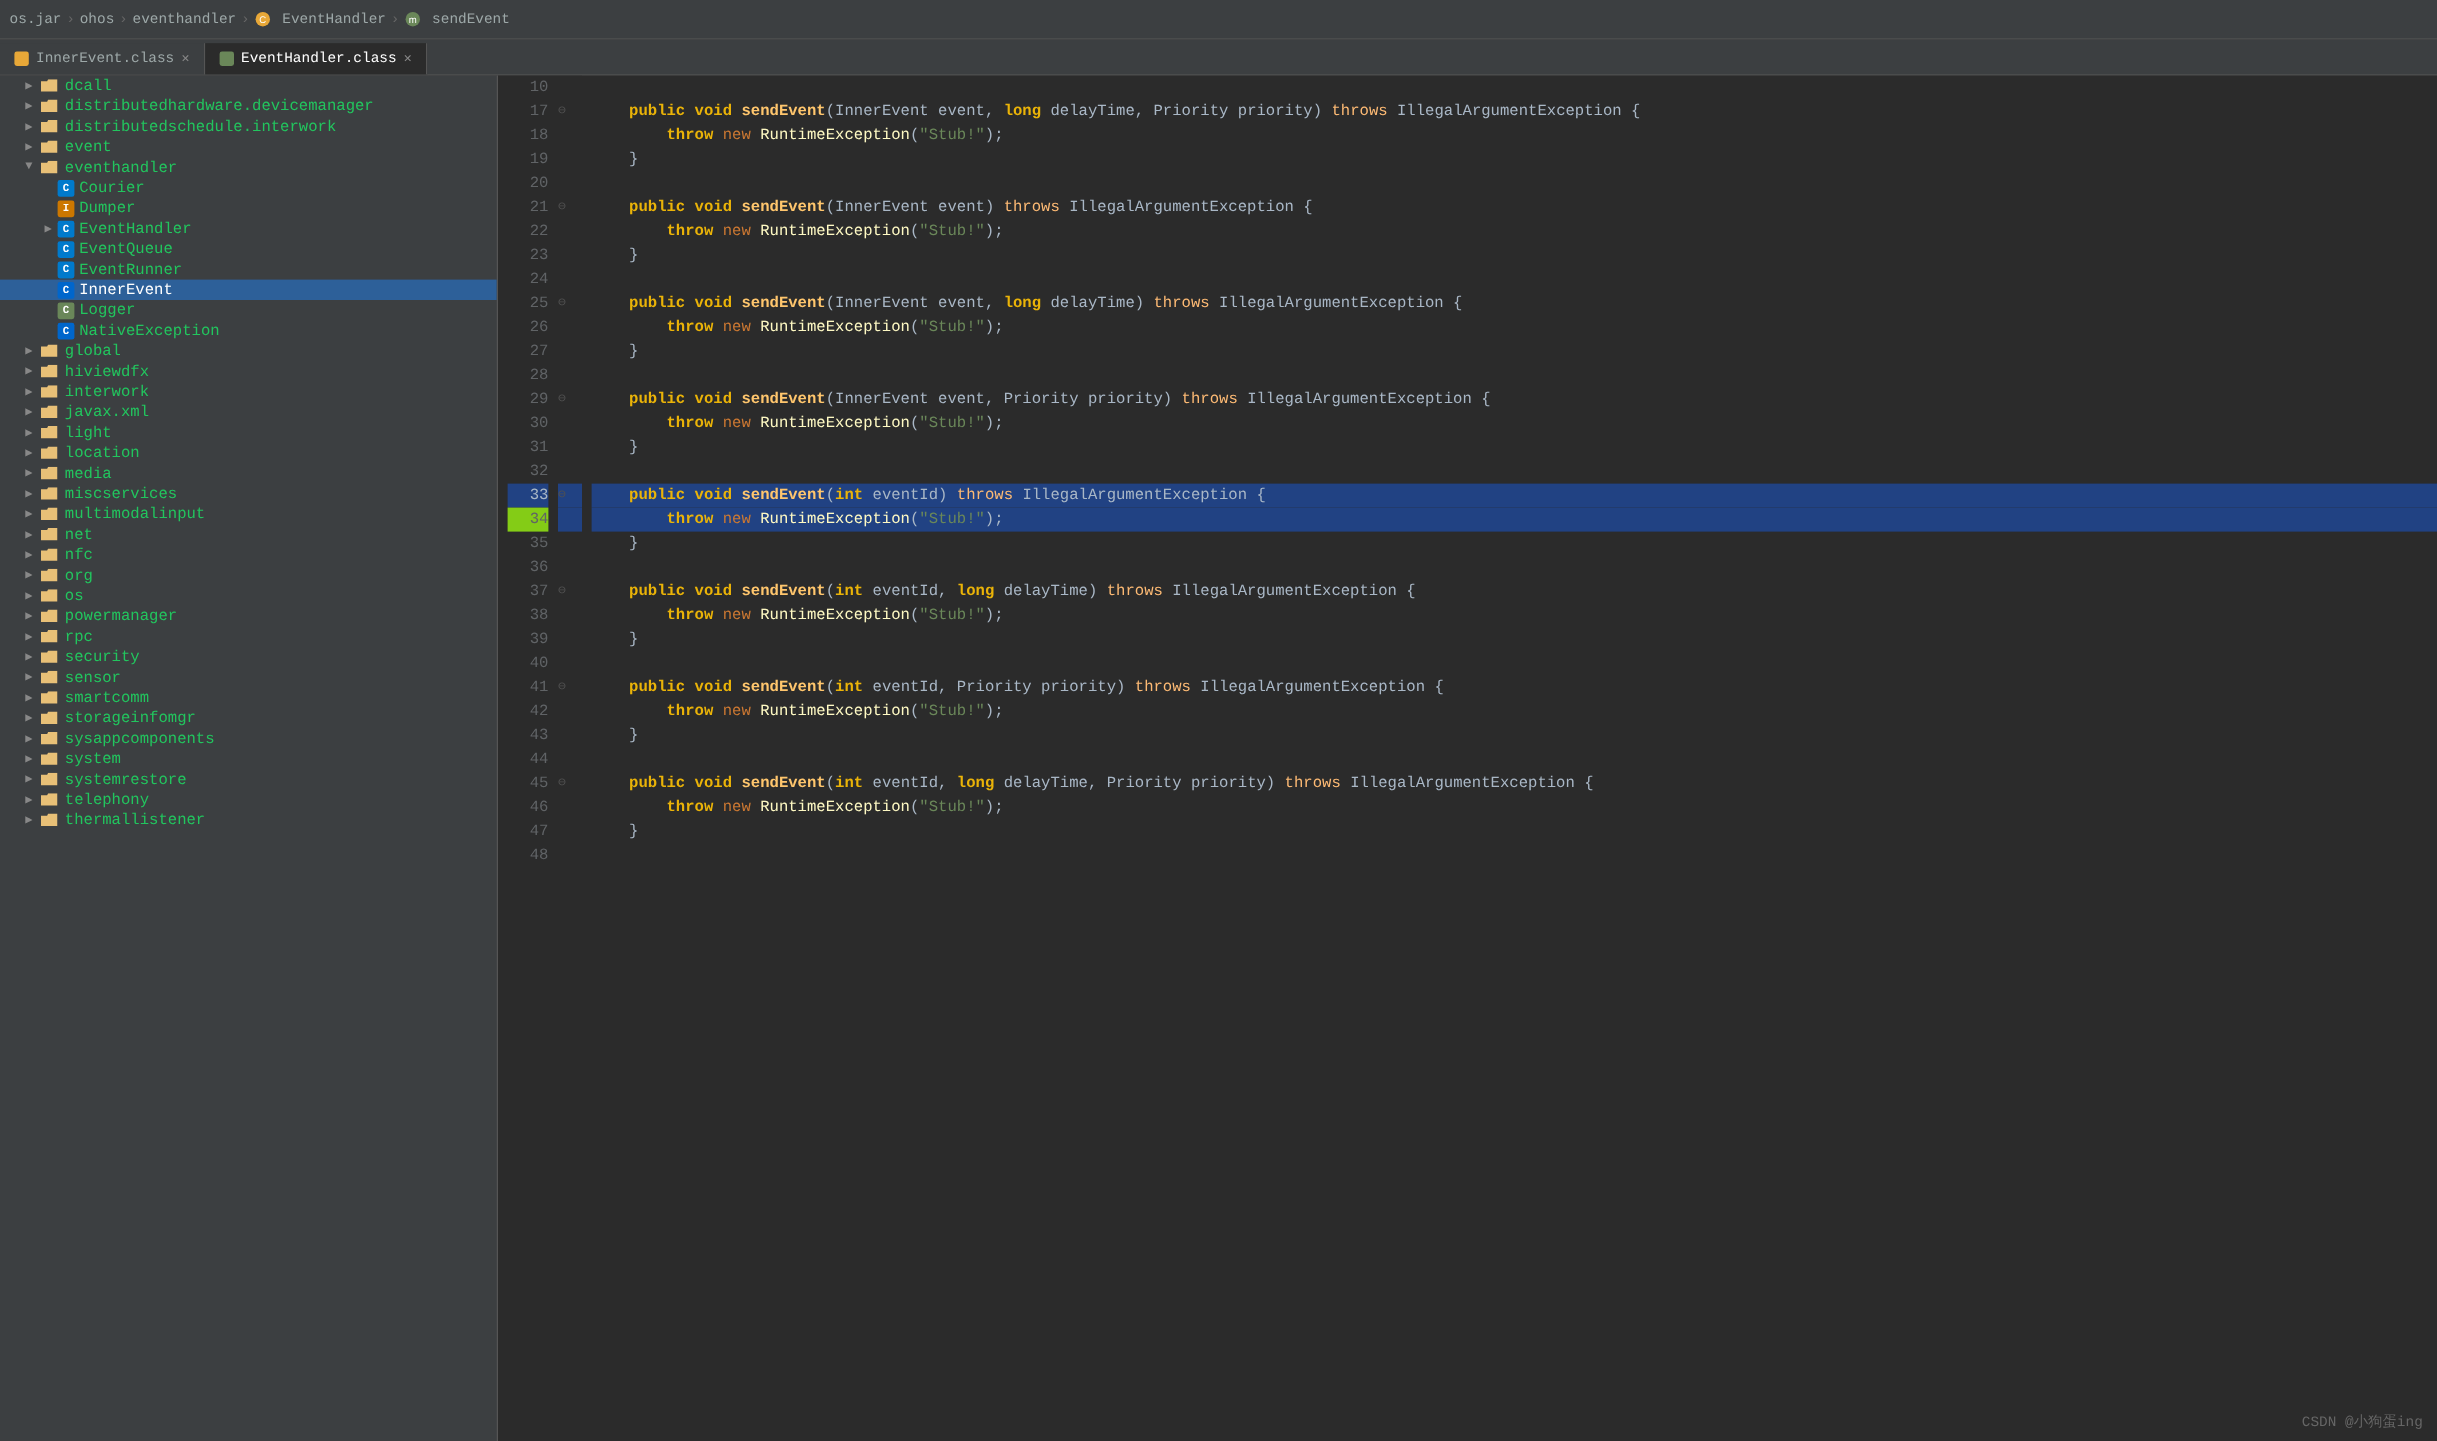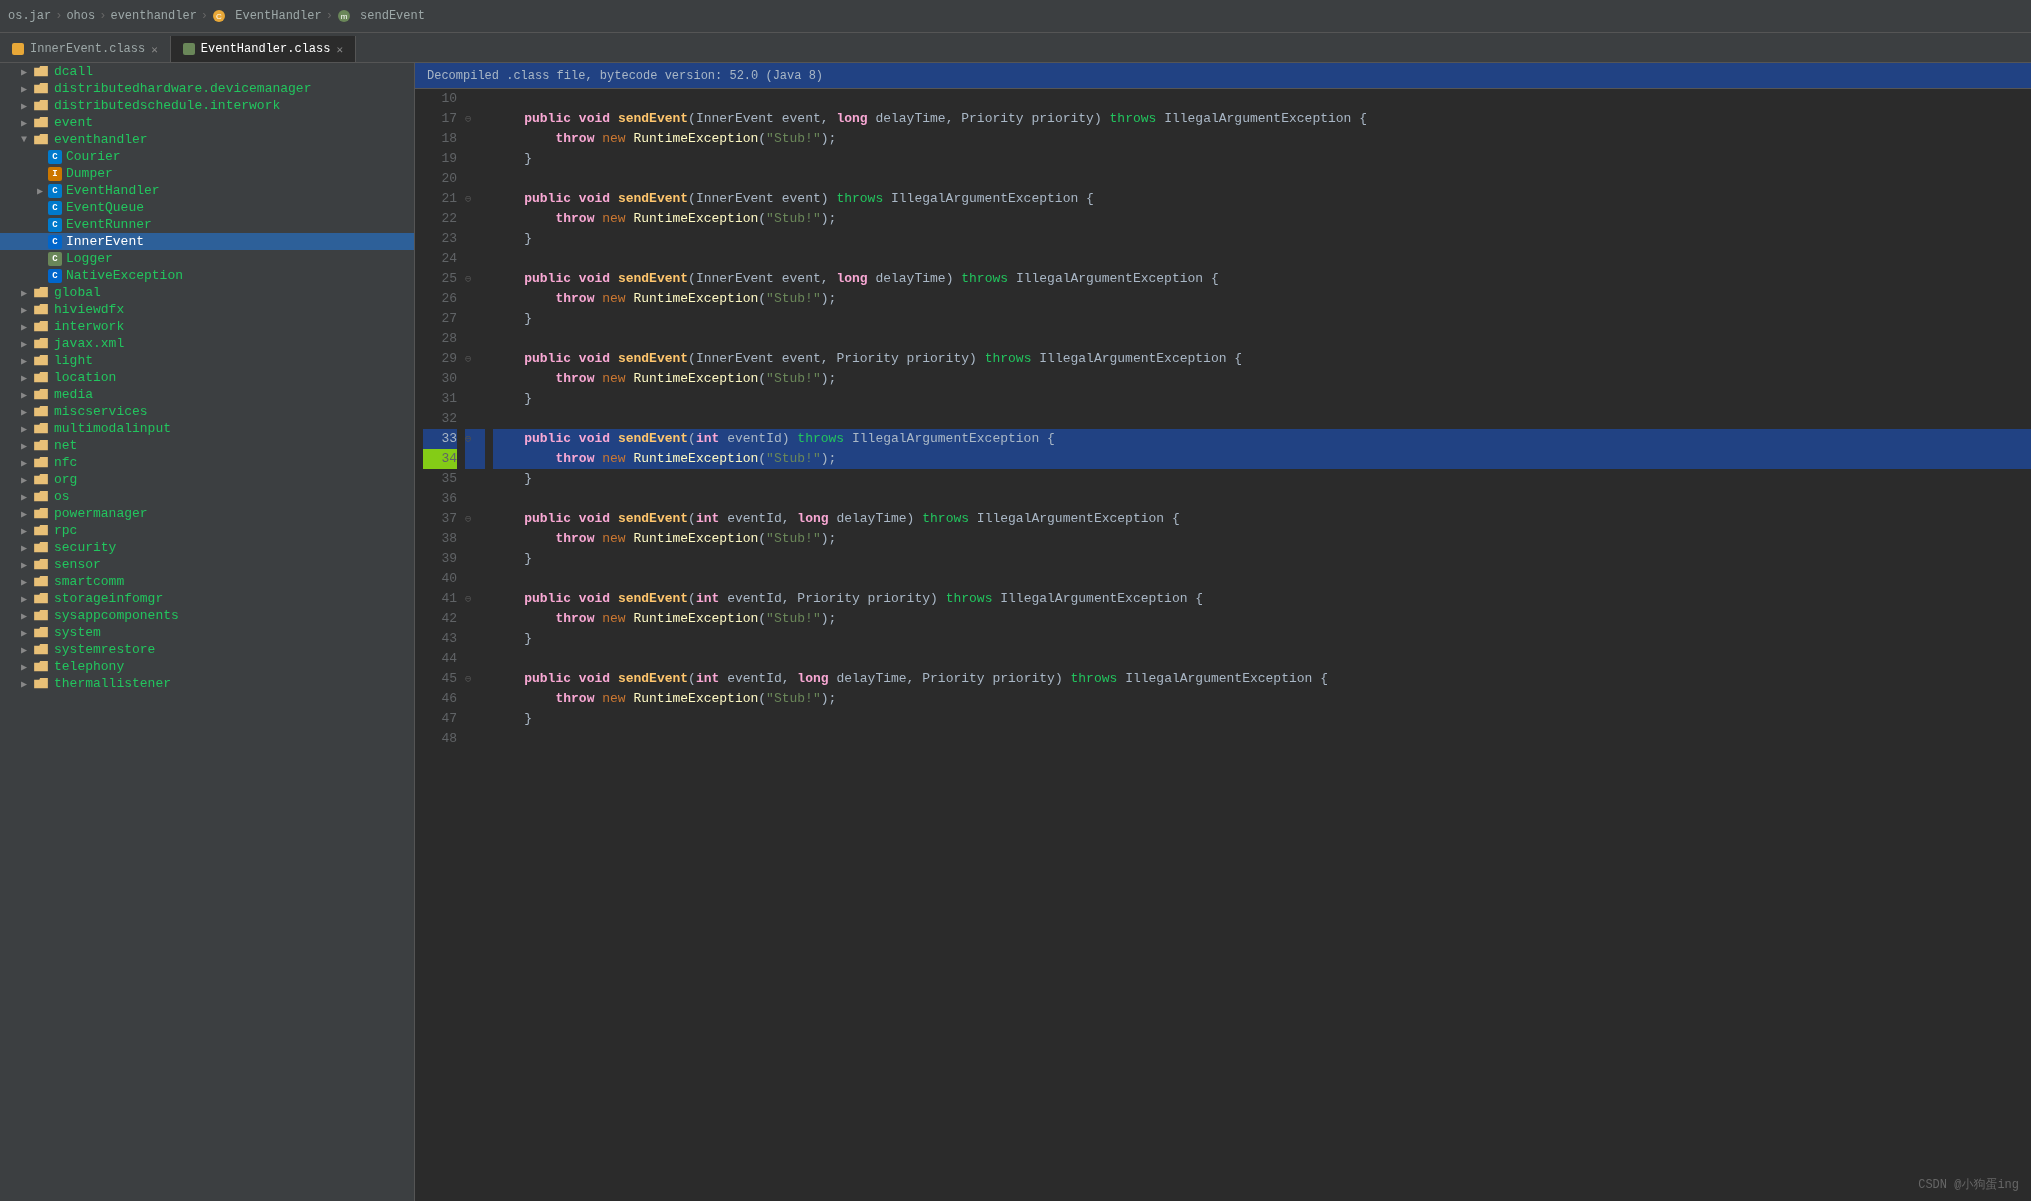--- a/index.html
+++ b/index.html
@@ -139,25 +139,25 @@
       padding-left: 8px;
     }
     .code-line {
       white-space: pre;
       line-height: 20px;
       min-height: 20px;
     }
     .code-line.highlighted { background: #214283; }
 
     
-    .kw { color: #f9a8d4; font-weight: bold; font-family: Liberation Mono, monospace; }
+    .kw { color: #eab308; font-weight: bold; font-family: Liberation Mono, monospace; }
     .type { color: #a9b7c6; }
     .method { color: #ffc66d; font-weight: bold; }
     .string { color: #6a8759; }
-    .throws-kw { color: #22c55e; }
+    .throws-kw { color: #fdba74; }
     .exception { color: #a9b7c6; }
     .punct { color: #a9b7c6; }
     .new-kw { color: #cc7832; }
     .class-ref { color: #fef9c3; }
 
     
     .watermark {
       position: fixed;
       bottom: 8px;
       right: 12px;
@@ -515,23 +515,20 @@
       <span class="folder-icon">
           <svg viewBox="0 0 16 14">
             <path class="folder-svg" d="M0,2 L6,2 L7,0 L16,0 L16,12 L0,12 Z"></path>
           </svg>
         </span>
       <span class="item-text">thermallistener</span>
     </div>
   </div>
 
   <div class="code-editor">
-    <div class="decompiled-banner">
-      <span>Decompiled .class file, bytecode version: 52.0 (Java 8)</span>
-    </div>
     <div class="code-content">
       <div class="line-numbers">
         <div>10</div>
         <div>17</div>
         <div>18</div>
         <div>19</div>
         <div>20</div>
         <div>21</div>
         <div>22</div>
         <div>23</div>

